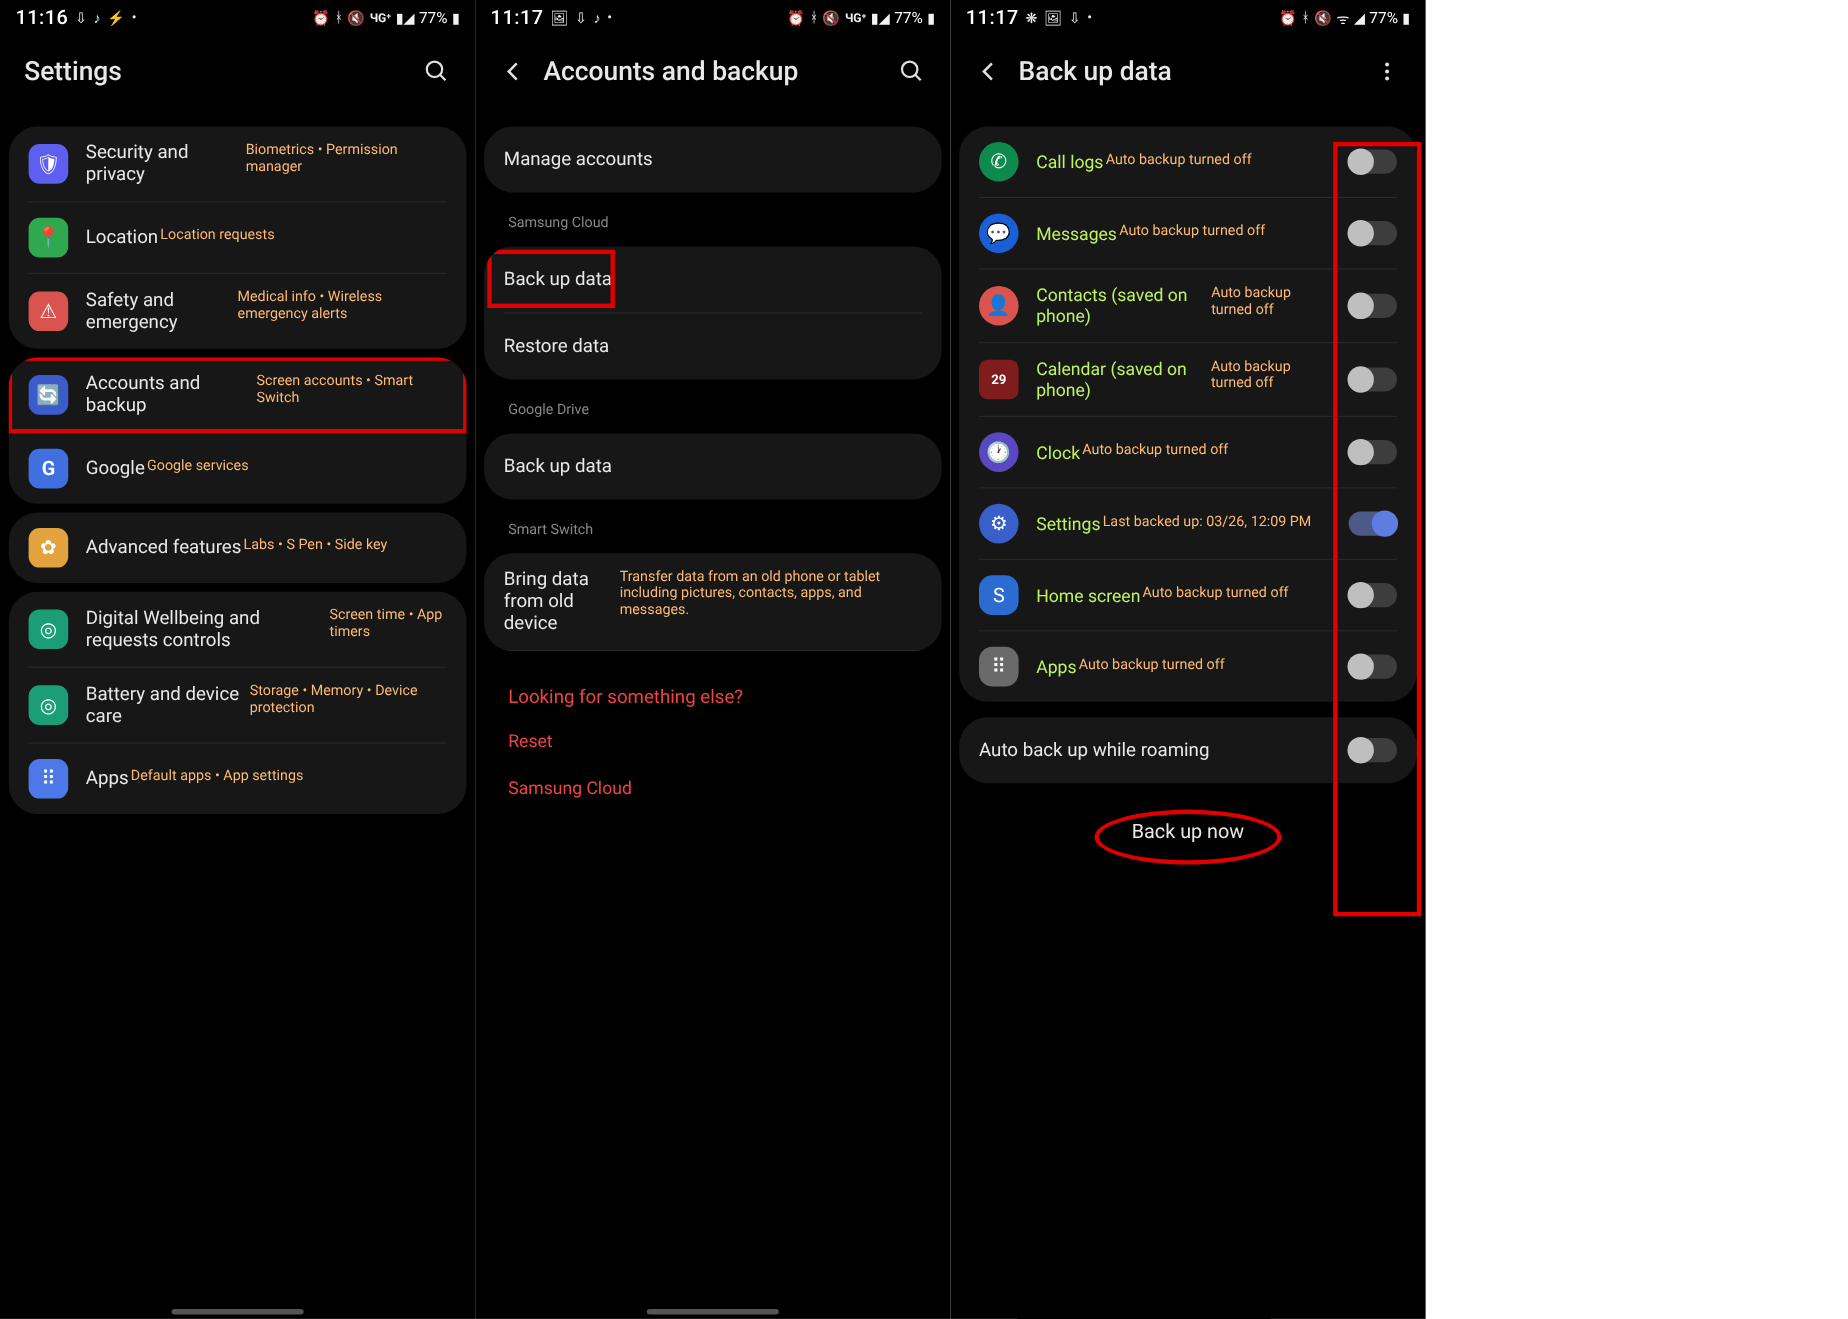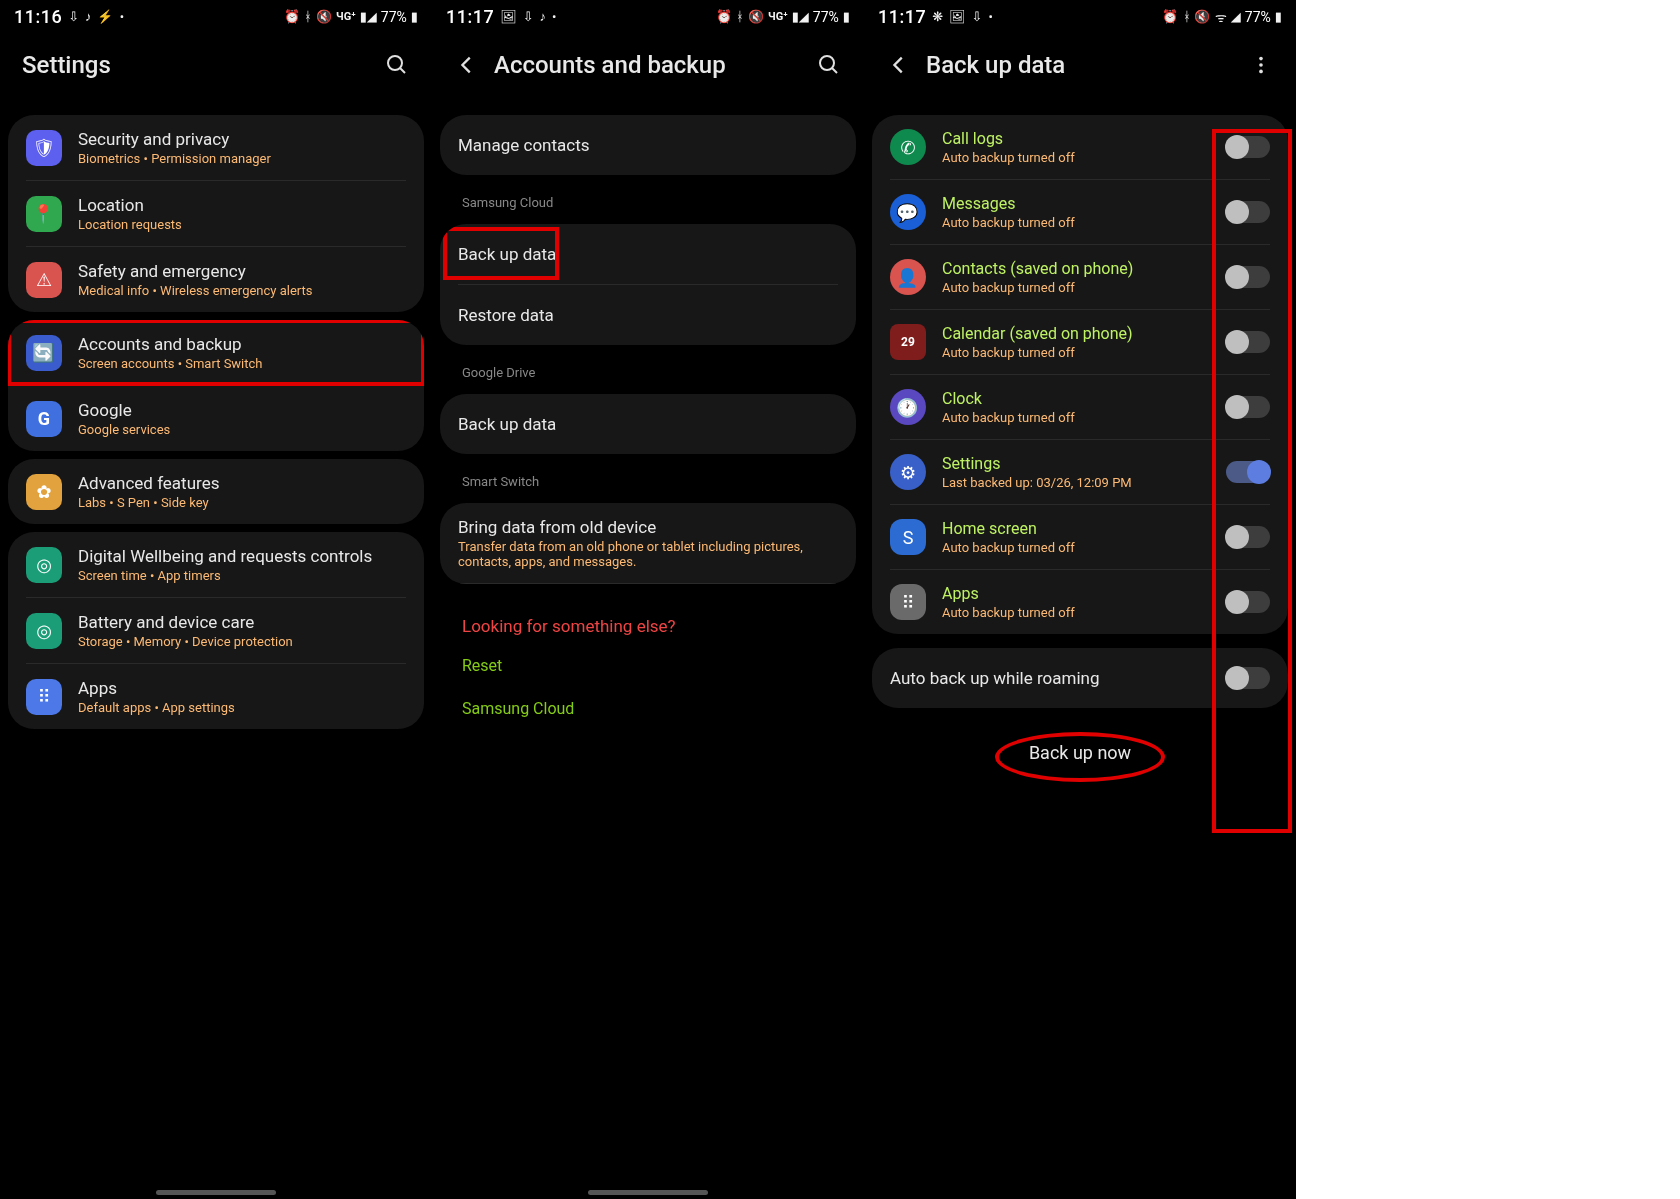--- a/index.html
+++ b/index.html
@@ -61,21 +61,21 @@
     overflow: hidden;
   }
   .row {
     display: flex;
     align-items: center;
     padding: 14px 18px;
     gap: 16px;
     min-height: 60px;
   }
   .row-div { border-top: 1px solid #2a2a2a; margin: 0 18px; }
-  .row-text { flex: 1; display: flex; flex-direction: column; gap: 2px; }
+  .row-text { flex: 1; display: flex; flex-direction: row; gap: 2px; }
   .row-title { color: #e8e8e8; font-size: 17px; }
   .row-title-sm { color: #bef264; font-size: 16px; }
   .row-sub { color: #fdba74; font-size: 13px; }
   .section-hdr { color: #888; font-size: 13px; padding: 12px 22px 6px 22px; }
   .app-icon {
     width: 36px; height: 36px;
     border-radius: 10px;
     display: flex; align-items: center; justify-content: center;
     font-size: 18px; color: #fff;
     flex-shrink: 0;
@@ -104,21 +104,21 @@
   .knob {
     position: absolute; width: 24px; height: 24px; border-radius: 12px;
     background: #bfbfbf; top: -1px; left: -1px;
   }
   .toggle.on { background: #4b5a87; }
   .toggle.on .knob { left: auto; right: -1px; background: #5d7de0; }
   .redbox { outline: 4px solid #e00000; outline-offset: -3px; }
   .redbox-rect {
     position: absolute; border: 4px solid #e00000; pointer-events: none;
   }
-  .link-row { color:#84cc16; font-size:16px; padding: 12px 22px; }
+  .link-row { color:#ef4444; font-size:16px; padding: 12px 22px; }
   .looking { padding: 24px 22px 8px 22px; font-size: 17px; color: #ef4444; }
   .nav-bar { height: 8px; display: flex; justify-content: center; align-items: end; padding-bottom: 4px; position: absolute; bottom: 0; left:0; right:0; }
   .nav-pill { width: 120px; height: 5px; background:#555; border-radius: 3px; }
   .backup-btn {
     display: flex; justify-content: center; padding: 20px 0;
     position: relative;
   }
   .backup-btn-inner {
     font-size: 18px; color: #e8e8e8;
   }
@@ -277,21 +277,21 @@
         <svg width="24" height="24" viewBox="0 0 24 24" fill="none" stroke="currentColor" stroke-width="2">
             <circle cx="10" cy="10" r="7"></circle>
             <line x1="20" y1="20" x2="15" y2="15"></line>
           </svg>
       </div>
     </div>
 
     <div class="card">
       <div class="row">
         <div class="row-text">
-            <div class="row-title">Manage contacts</div>
+            <div class="row-title">Manage accounts</div>
           </div>
       </div>
     </div>
 
     <div class="section-hdr">Samsung Cloud</div>
     <div class="card" style="position:relative;">
       <div class="row">
         <div class="row-text">
             <div class="row-title">Back up data</div>
           </div>

